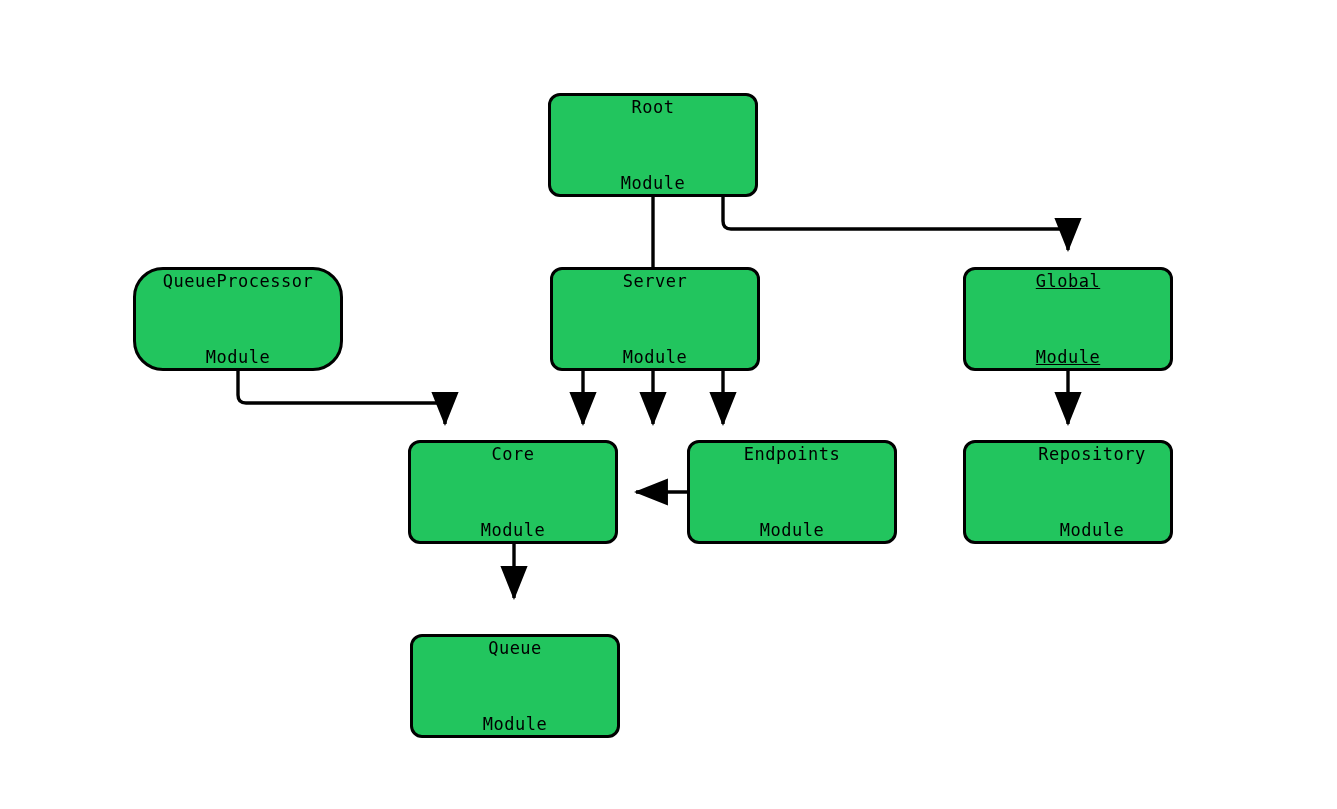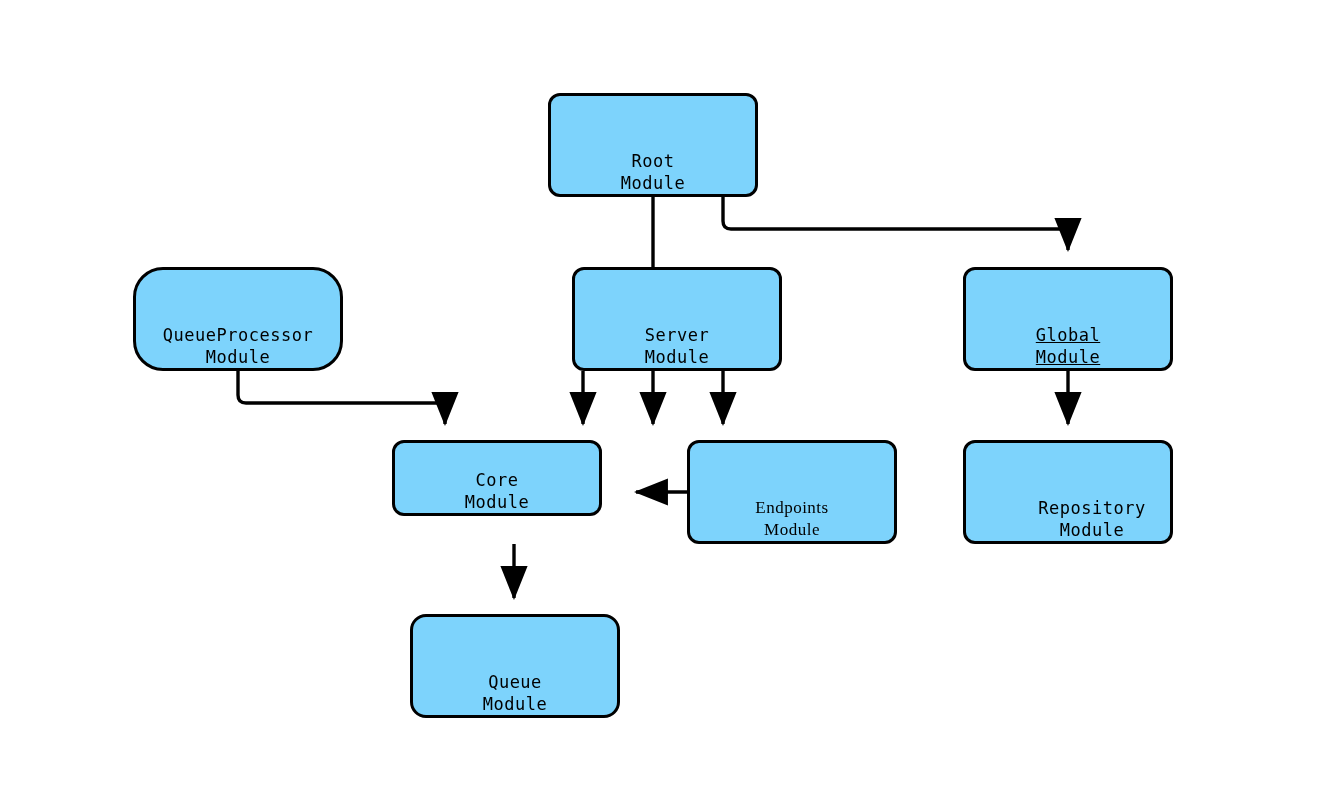--- a/index.html
+++ b/index.html
@@ -24,25 +24,25 @@
     top: 0;
     left: 0;
     width: 1337px;
     height: 809px;
   }
   .node {
     position: absolute;
     box-sizing: border-box;
     border: 3px solid #000000;
     border-radius: 12px;
-    background: #7dd3fc;
+    background: #22c55e;
     display: flex;
     flex-direction: column;
     align-items: center;
-    justify-content: flex-end;
+    justify-content: space-between;
     text-align: center;
     font-size: 17px;
     line-height: 22px;
     color: #000000;
     letter-spacing: 0.5px;
     z-index: 2;
   }
   .node-line {
     display: block;
     white-space: pre;
@@ -80,43 +80,43 @@
   <div class="node" style="left:548px; top:93px; width:210px; height:104px;">
     <span class="node-line">Root</span>
     <span class="node-line">Module</span>
   </div>
 
   <div class="node" style="left:133px; top:267px; width:210px; height:104px;border-radius:30px;">
     <span class="node-line">QueueProcessor</span>
     <span class="node-line">Module</span>
   </div>
 
-  <div class="node" style="left:572px; top:267px; width:210px; height:104px;">
+  <div class="node" style="left:550px; top:267px; width:210px; height:104px;">
     <span class="node-line">Server</span>
     <span class="node-line">Module</span>
   </div>
 
   <div class="node" style="left:963px; top:267px; width:210px; height:104px;text-decoration:underline;">
     <span class="node-line">Global</span>
     <span class="node-line">Module</span>
   </div>
 
-  <div class="node" style="left:392px; top:440px; width:210px; height:76px;">
+  <div class="node" style="left:408px; top:440px; width:210px; height:104px;">
     <span class="node-line">Core</span>
     <span class="node-line">Module</span>
   </div>
 
-  <div class="node" style="left:687px; top:440px; width:210px; height:104px;font-family:Liberation Serif, serif;">
+  <div class="node" style="left:687px; top:440px; width:210px; height:104px;">
     <span class="node-line">Endpoints</span>
     <span class="node-line">Module</span>
   </div>
 
   <div class="node" style="left:963px; top:440px; width:210px; height:104px;padding-left:48px;">
     <span class="node-line">Repository</span>
     <span class="node-line">Module</span>
   </div>
 
-  <div class="node" style="left:410px; top:614px; width:210px; height:104px;border-radius:16px;">
+  <div class="node" style="left:410px; top:634px; width:210px; height:104px;">
     <span class="node-line">Queue</span>
     <span class="node-line">Module</span>
   </div>
 
 </div>
 
 </body></html>

